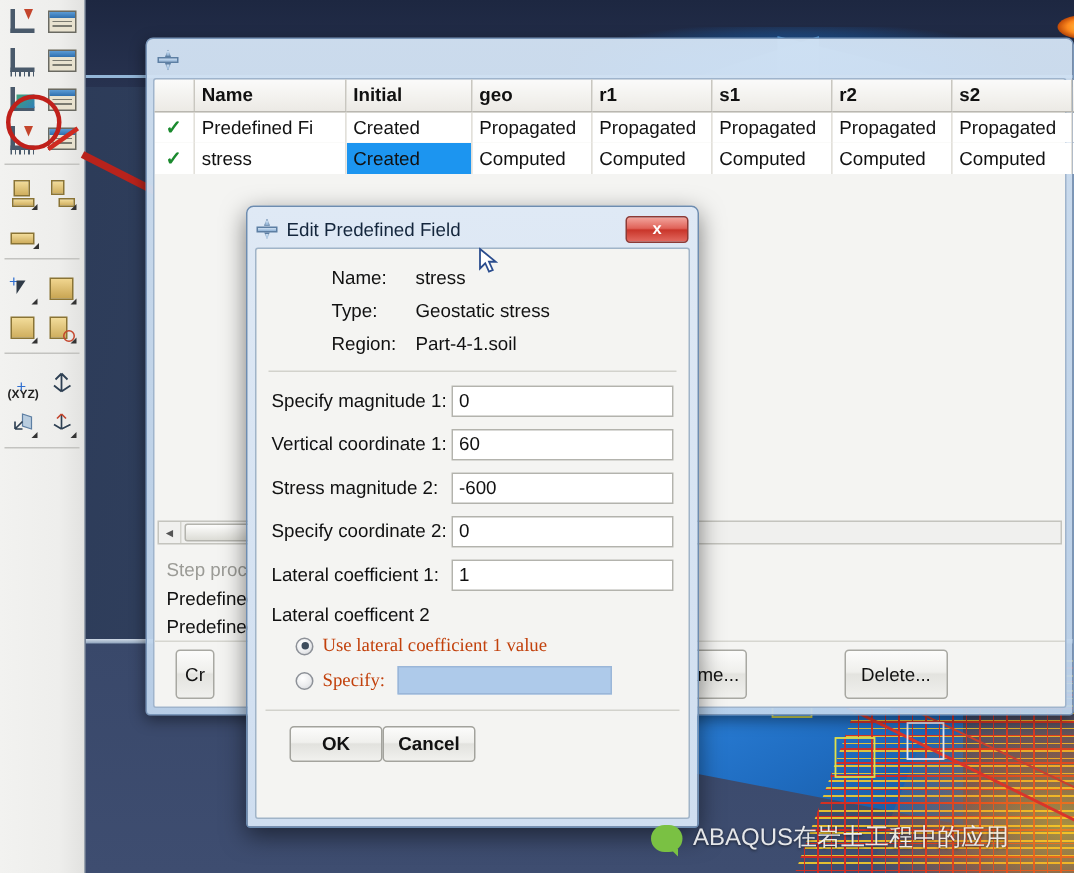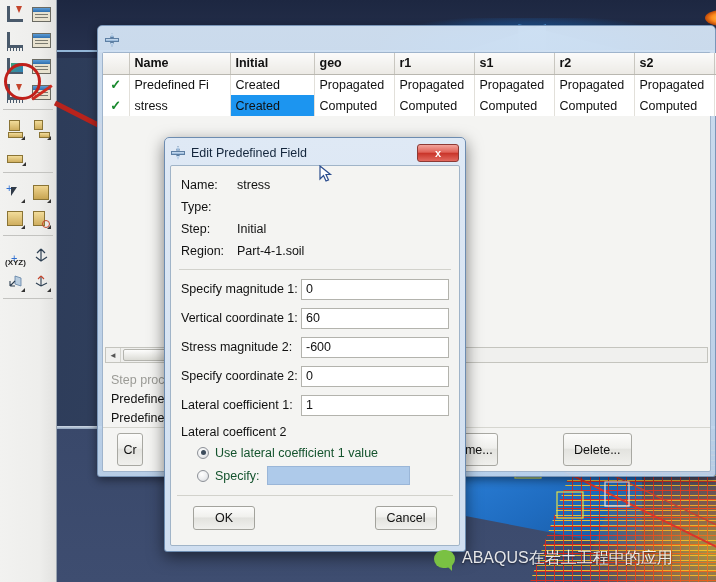--- a/index.html
+++ b/index.html
@@ -225,21 +225,21 @@
     color: #fff; font-size: 11px; font-weight: bold;
     display: flex; align-items: center; justify-content: center; cursor: pointer;
   }
   #epf-body {
     position: absolute; left: 5px; right: 5px; top: 27px; bottom: 5px;
     background: #f4f4f2; border: 1px solid #a0b4c8; border-radius: 2px;
     padding: 8px 0 0 0;
   }
 
   .info-row { display: flex; font-size: 12.5px; color: #111; padding: 2px 0 2px 10px;
-    align-items: center; height: 22px; }
+    align-items: center; height: 22px; margin-left: 40px; }
   .info-label { width: 56px; flex: 0 0 auto; }
   .info-value { flex: 1 1 auto; position: relative; }
 
   #epf-divider { height: 1px; background: #d2d2cc; margin: 7px 8px 6px 8px; }
 
   .field-row {
     display: flex; align-items: center; height: 26px;
     padding: 0 10px 0 10px; margin-bottom: 3px;
   }
   .field-label { font-size: 12.5px; color: #111; white-space: nowrap; }
@@ -254,29 +254,29 @@
   .radio-row { display: flex; align-items: center; gap: 6px; padding: 2px 0 2px 26px; height: 23px; }
   .radio {
     width: 12px; height: 12px; border-radius: 50%;
     background: radial-gradient(circle at 38% 32%, #fff 0%, #ecedef 55%, #cfd2d6 100%);
     border: 1px solid #8d9198; position: relative; flex: 0 0 auto;
   }
   .radio.on::after {
     content: ""; position: absolute; left: 2.5px; top: 2.5px; width: 5px; height: 5px;
     border-radius: 50%; background: #3d4c5c;
   }
-  .radio-label { font-size: 12.5px; color: #14532d; }
+  .radio-label { font-size: 12.5px; color: #c2410c; font-family: Liberation Serif, serif; }
   .specify-input {
     width: 143px; height: 19px; background: #aecaea; border: 1px solid #9ab6d8;
     margin-left: 2px;
   }
 
   #epf-foot-divider { height: 1px; background: #d2d2cc; margin: 8px 6px 0 6px; }
   #epf-buttons {
-    display: flex; justify-content: space-between; padding: 10px 22px 0 22px;
+    display: flex; padding: 10px 22px 0 22px; font-weight: bold;
   }
   .dlg-btn {
     width: 62px; height: 24px;
     background: linear-gradient(180deg,#fcfcfb 0%,#f0f0ed 45%,#e2e2de 50%,#f1f1ee 100%);
     border: 1px solid #a3a39d; border-radius: 3px;
     font-size: 12.5px; color: #111; cursor: pointer;
     display: flex; align-items: center; justify-content: center;
   }
 
   
@@ -560,24 +560,21 @@
   </div>
 
   <div id="epf-body">
 
     <div class="info-row">
       <span class="info-label">Name:</span>
       <span class="info-value">stress</span>
     </div>
     <div class="info-row">
       <span class="info-label">Type:</span>
-    </div>
-    <div class="info-row">
-      <span class="info-label">Step:</span>
-      <span class="info-value">Initial</span>
+      <span class="info-value">Geostatic stress</span>
     </div>
     <div class="info-row">
       <span class="info-label">Region:</span>
       <span class="info-value">Part-4-1.soil</span>
       <svg class="mouse-cursor" style="left:148px;top:-1px" width="14" height="18">
         <polygon points="1,1 1,14 4.5,10.5 7,16 9.5,15 7,9.5 11.5,9.5" fill="#ffffff" stroke="#2b4d8e" stroke-width="1.2"></polygon>
       </svg>
     </div>
 
     <div id="epf-divider"></div>

